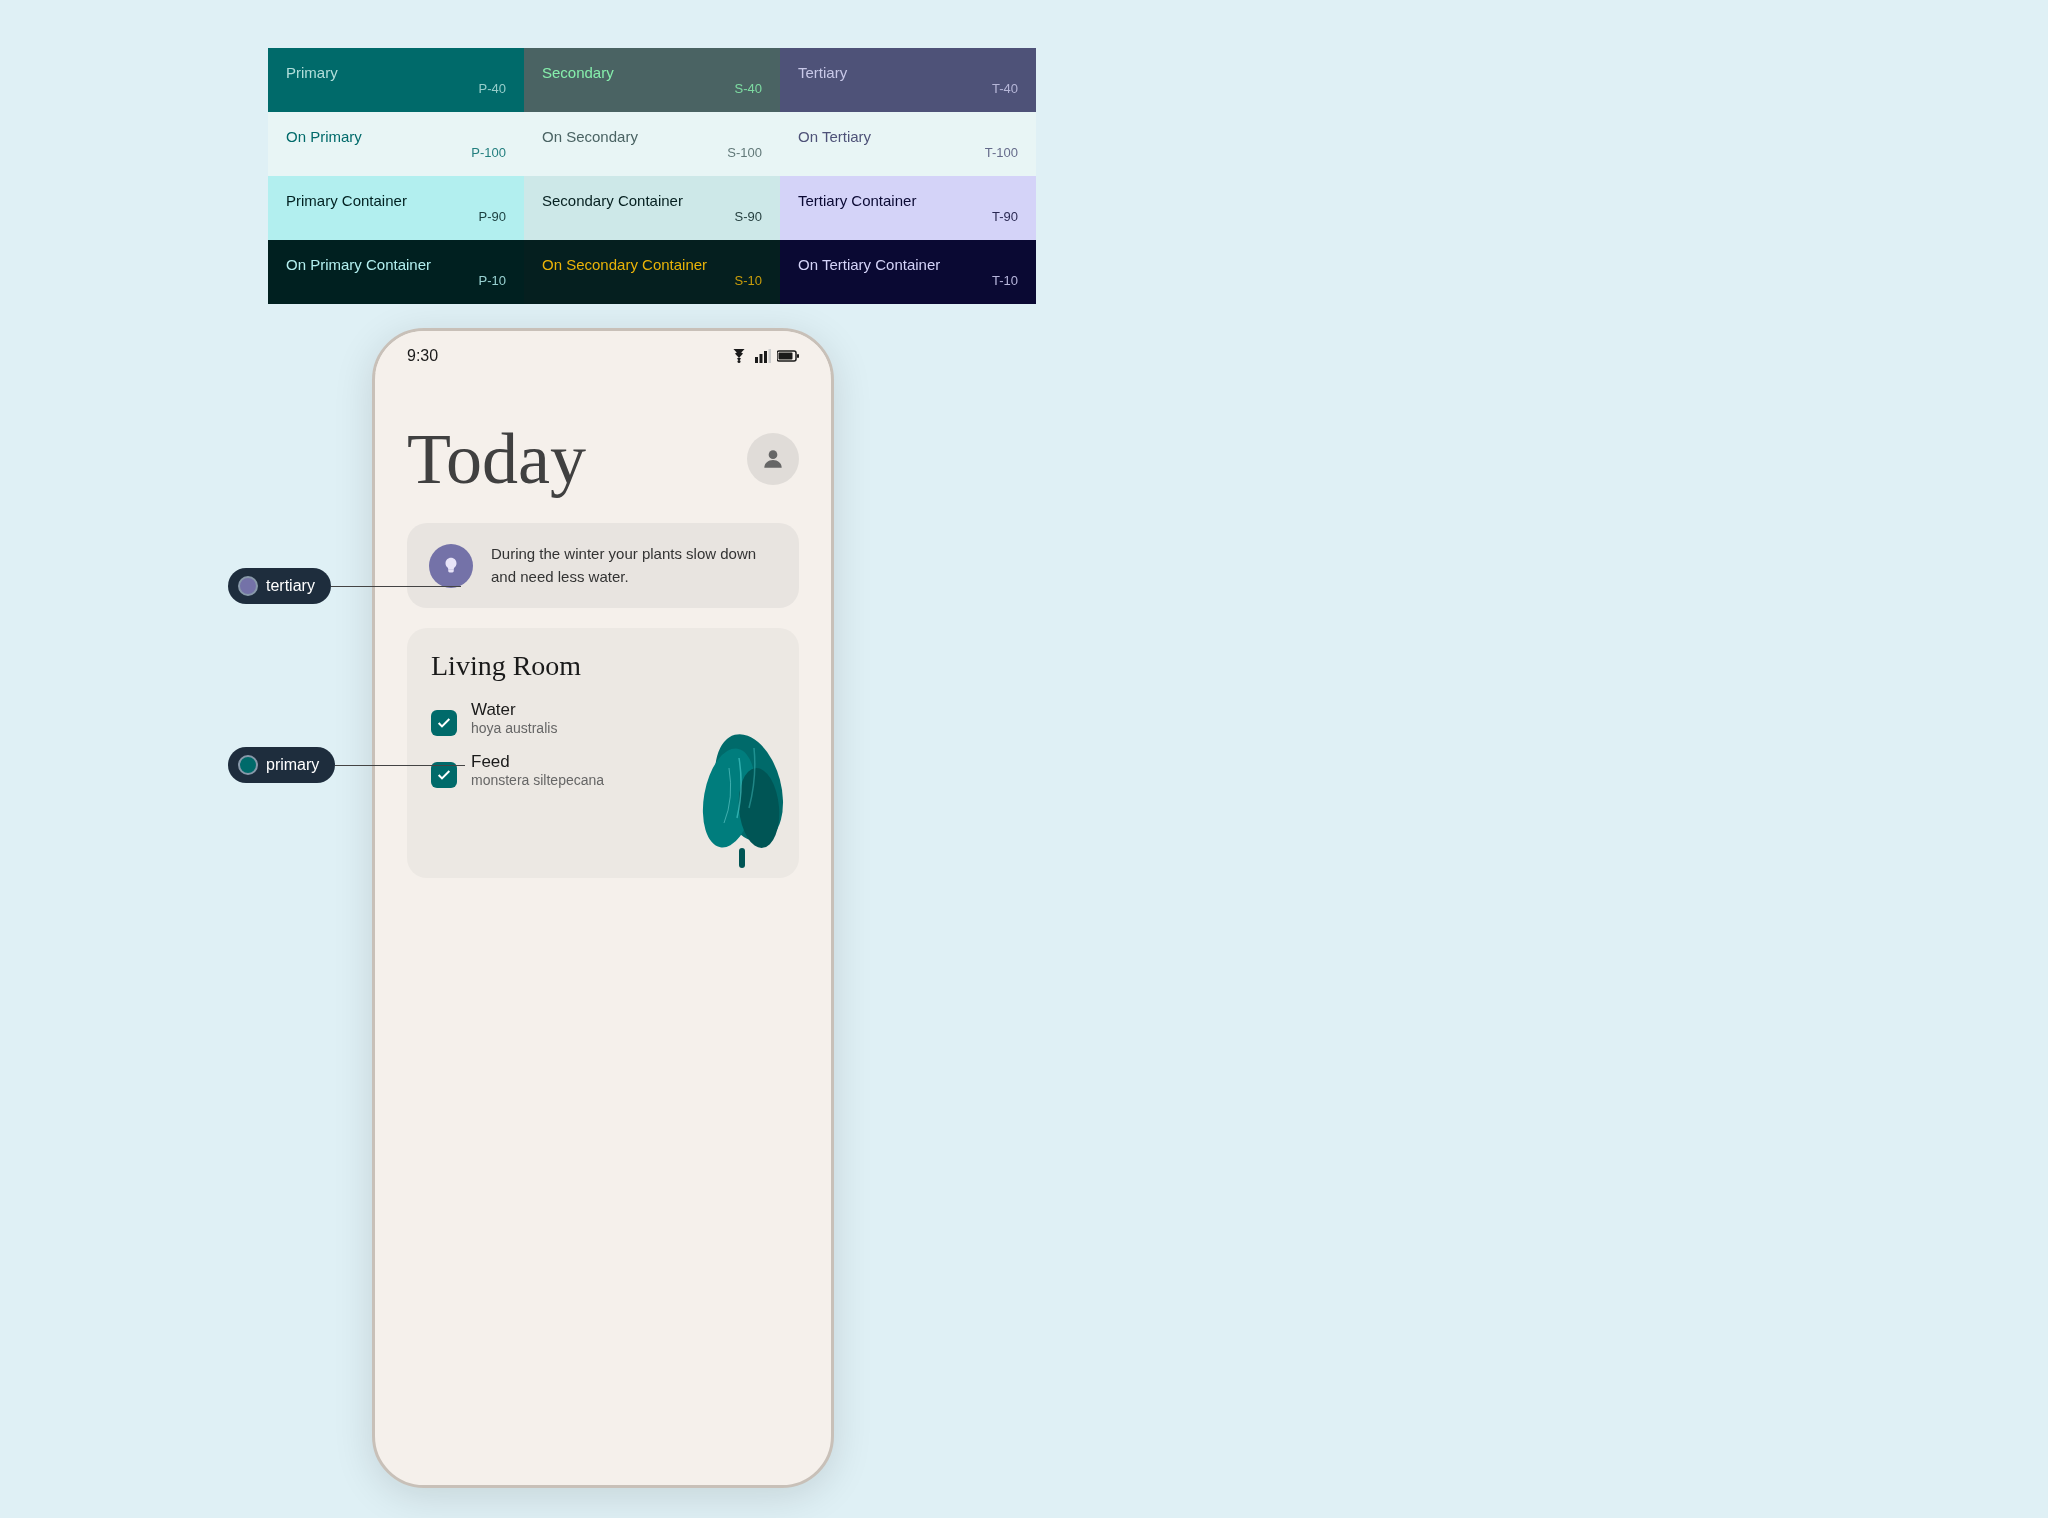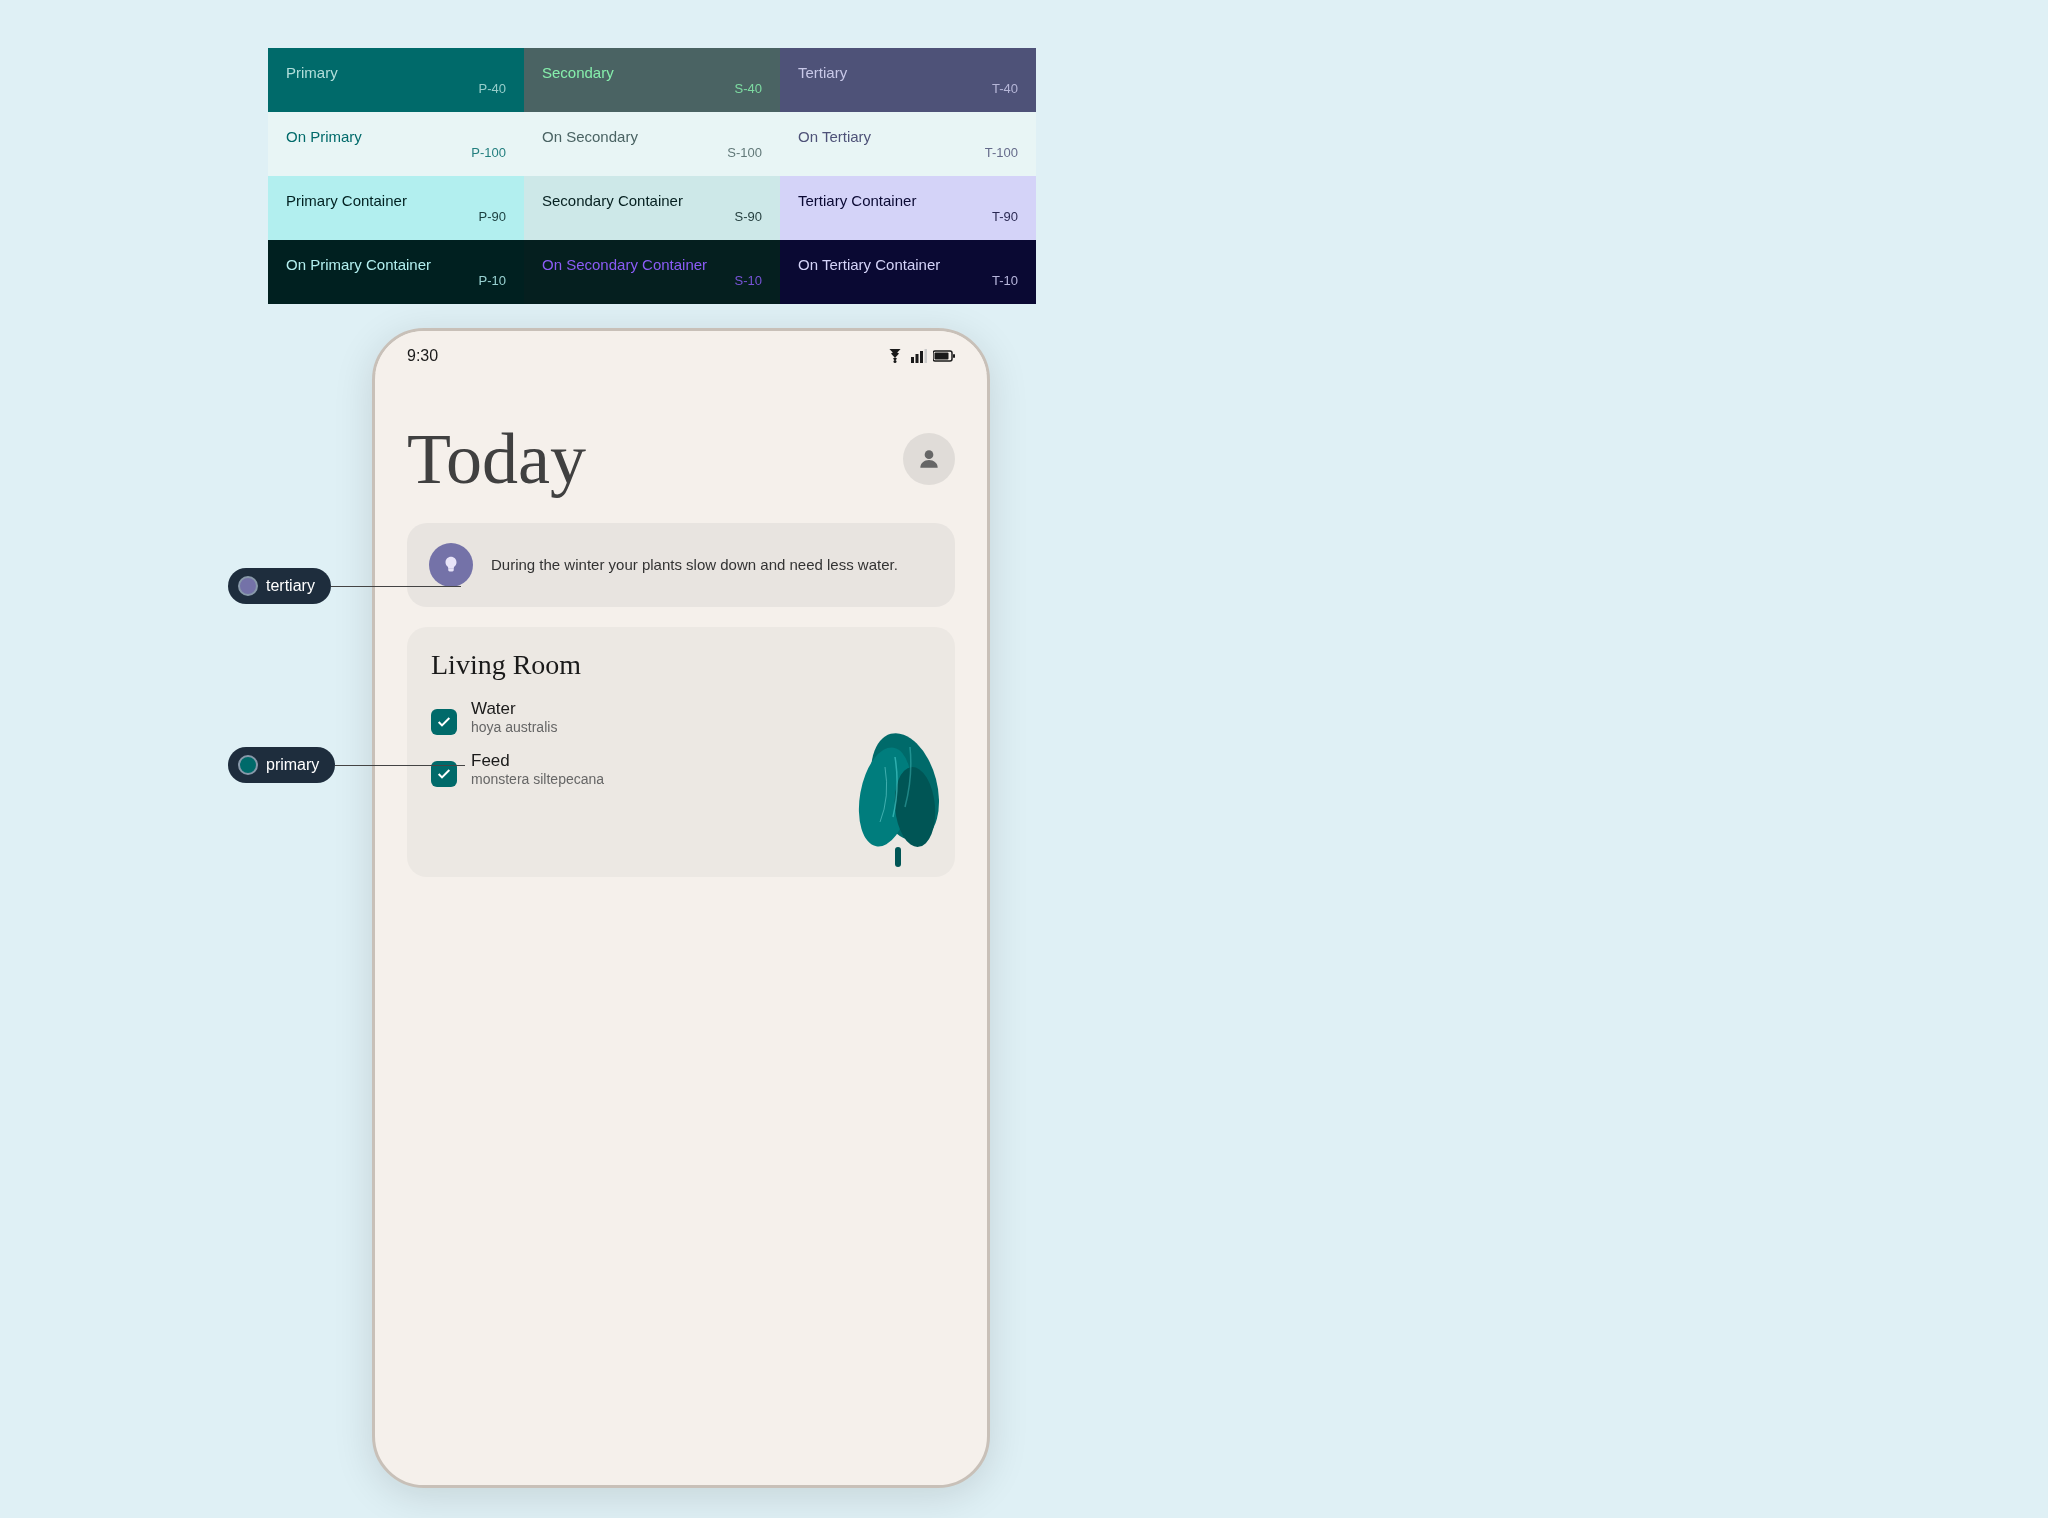--- a/index.html
+++ b/index.html
@@ -58,29 +58,29 @@
     .cell-on-secondary { background: #e8f5f5; color: #4a6363; }
     .cell-on-tertiary { background: #e8f5f5; color: #4e5278; gap: 20px; }
 
     
     .cell-primary-container { background: #b2efef; color: #002020; }
     .cell-secondary-container { background: #cde8e8; color: #051f1f; }
     .cell-tertiary-container { background: #d4d3f8; color: #0a0933; }
 
     
     .cell-on-primary-container { background: #002020; color: #b2efef; }
-    .cell-on-secondary-container { background: #051f1f; color: #8b5cf6; }
+    .cell-on-secondary-container { background: #051f1f; color: #eab308; }
     .cell-on-tertiary-container { background: #0a0933; color: #d4d3f8; }
 
     
     .phone-mockup {
       position: absolute;
       top: 328px;
       left: 372px;
-      width: 618px;
+      width: 462px;
       height: 1160px;
       background: #f5f0eb;
       border-radius: 52px;
       border: 3px solid #c8c0b8;
       overflow: hidden;
       box-shadow: 0 8px 40px rgba(0,0,0,0.12);
     }
 
     .phone-status-bar {
       display: flex;

